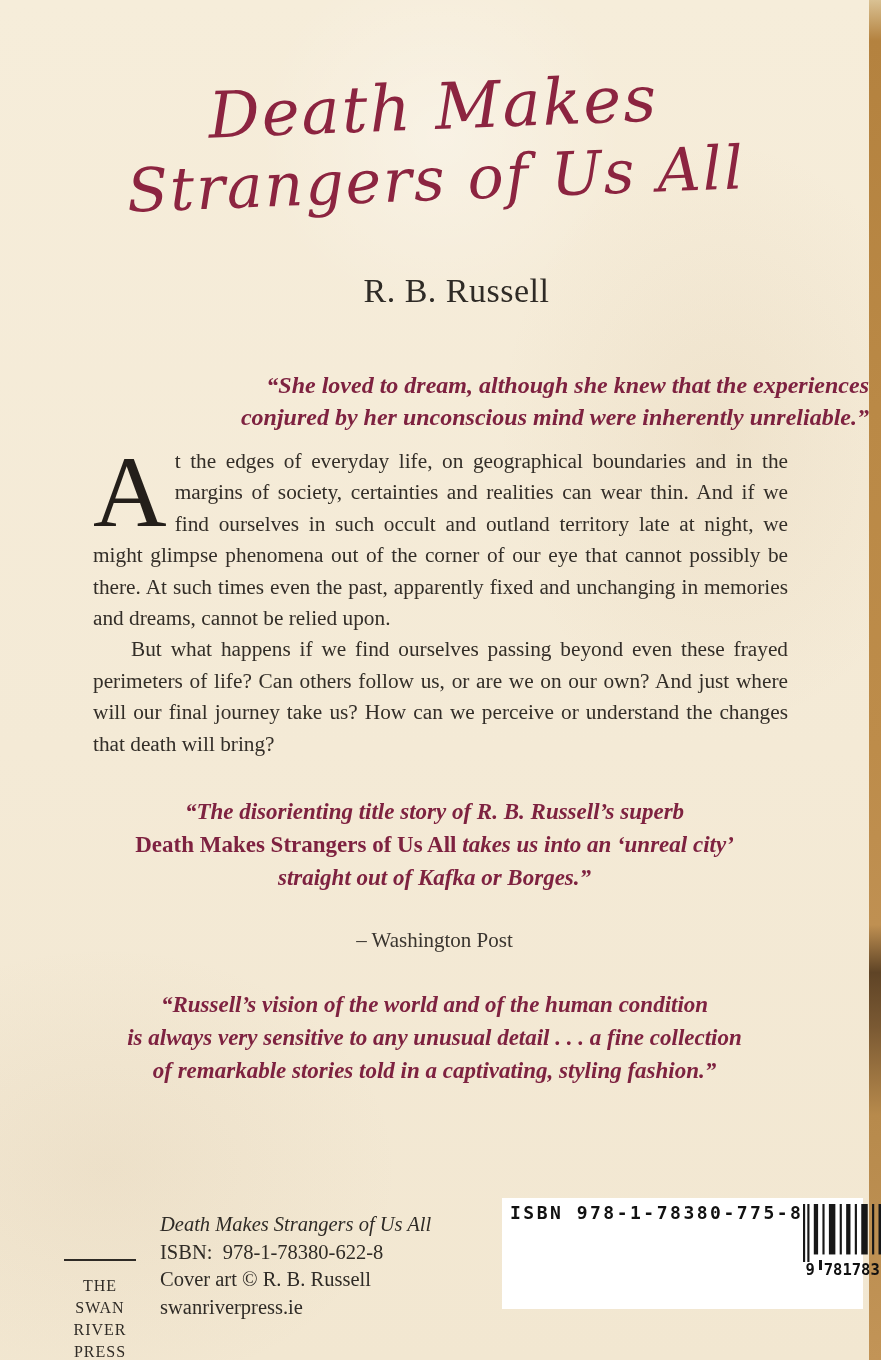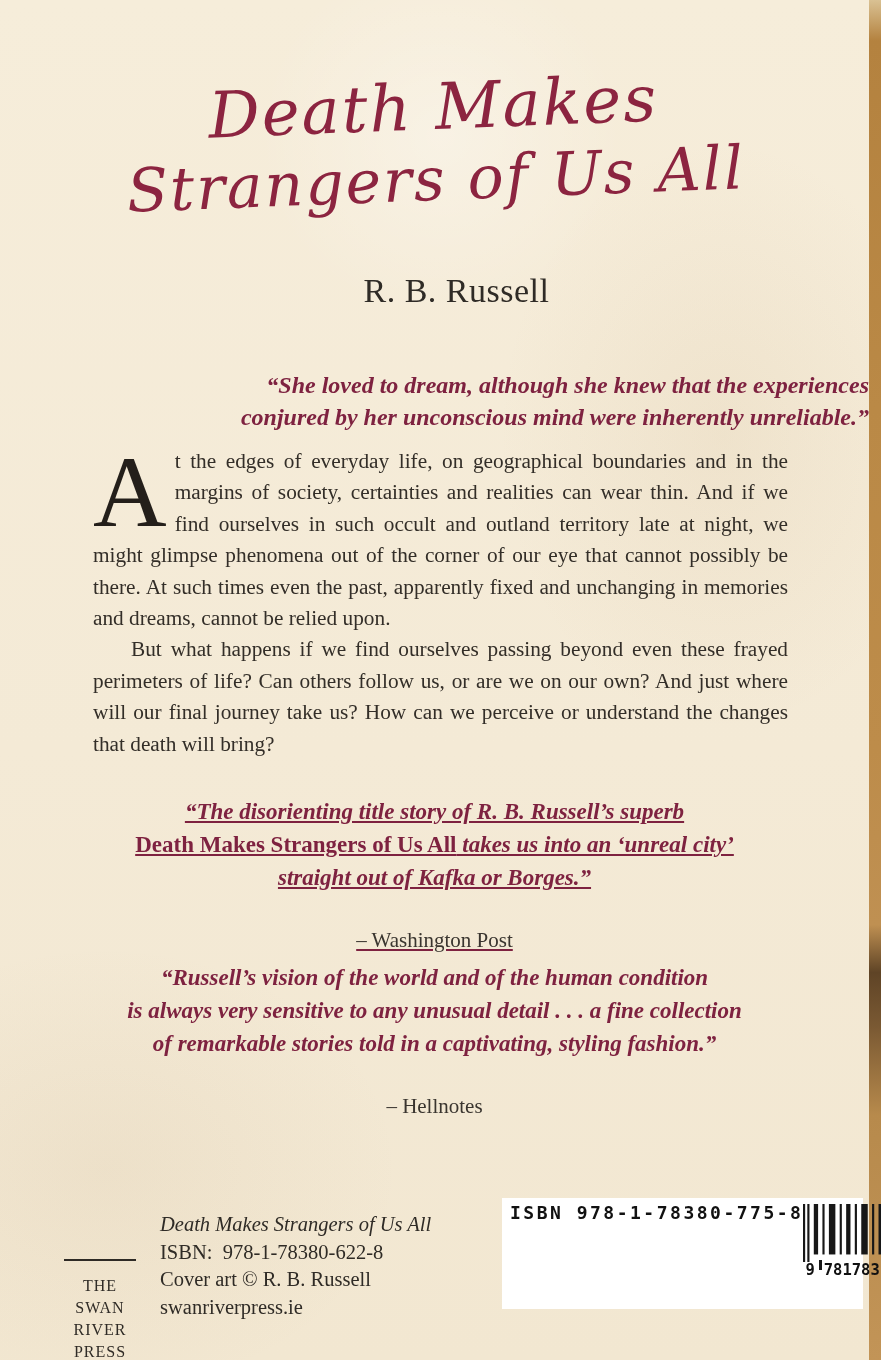--- a/index.html
+++ b/index.html
@@ -57,22 +57,22 @@
     position:absolute;left:0;right:12px;text-align:center;
     color:#7e2240;font-weight:bold;font-style:italic;
     font-size:23px;line-height:33px;
   }
   .review .rline{white-space:nowrap;}
   .review .roman{font-style:normal;}
   .attribution{
     margin-top:30px;color:#3a352f;font-weight:normal;font-style:normal;
     font-size:21px;
   }
-  .review1{top:795px;text-decoration:underline;}
-  .review2{top:961px;}
+  .review1{top:795px;}
+  .review2{top:988px;}
   
   .press-logo{
     position:absolute;left:64px;top:1213px;width:72px;
     border-top:2px solid #2e2a25;border-bottom:2px solid #2e2a25;
     padding:14px 0 6px 0;text-align:center;
     color:#2f2b26;font-size:16px;line-height:22px;letter-spacing:1px;margin-top:46px;
   }
   .colophon{
     position:absolute;left:160px;top:1211px;
     color:#2f2b26;font-size:20.5px;line-height:27.5px;
@@ -135,21 +135,20 @@
     <div class="rline">“The disorienting title story of R. B. Russell’s superb</div>
     <div class="rline"><span class="roman">Death Makes Strangers of Us All</span><span> takes us into an ‘unreal city’</span></div>
     <div class="rline">straight out of Kafka or Borges.”</div>
     <div class="attribution">– Washington Post</div>
   </div>
 
   <div class="review review2">
     <div class="rline">“Russell’s vision of the world and of the human condition</div>
     <div class="rline">is always very sensitive to any unusual detail . . . a fine collection</div>
     <div class="rline">of remarkable stories told in a captivating, styling fashion.”</div>
-    <div class="attribution">– Hellnotes</div>
   </div>
 
   <div class="press-logo">
     <div>THE</div>
     <div>SWAN</div>
     <div>RIVER</div>
     <div>PRESS</div>
   </div>
 
   <div class="colophon">

